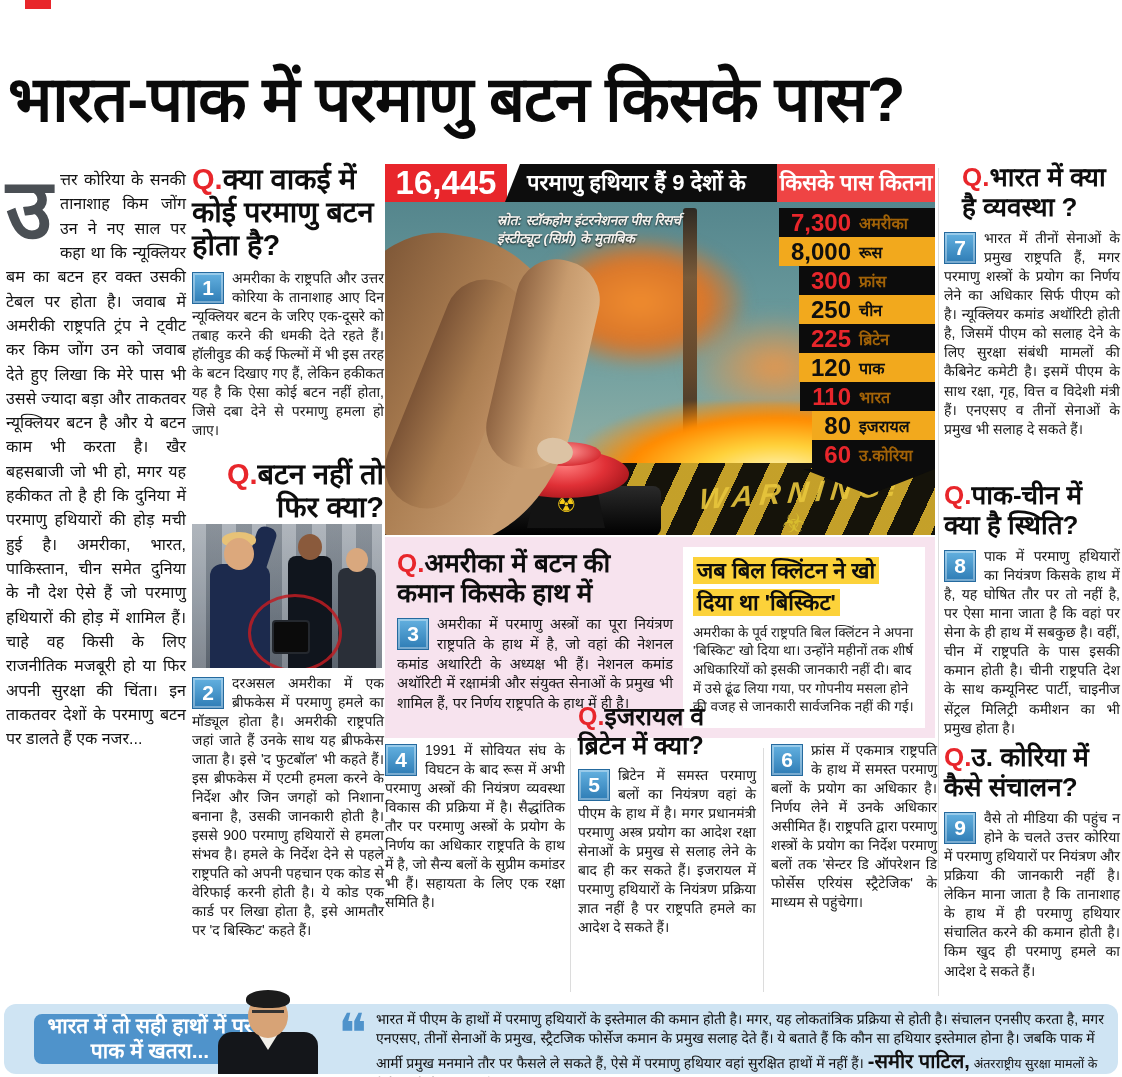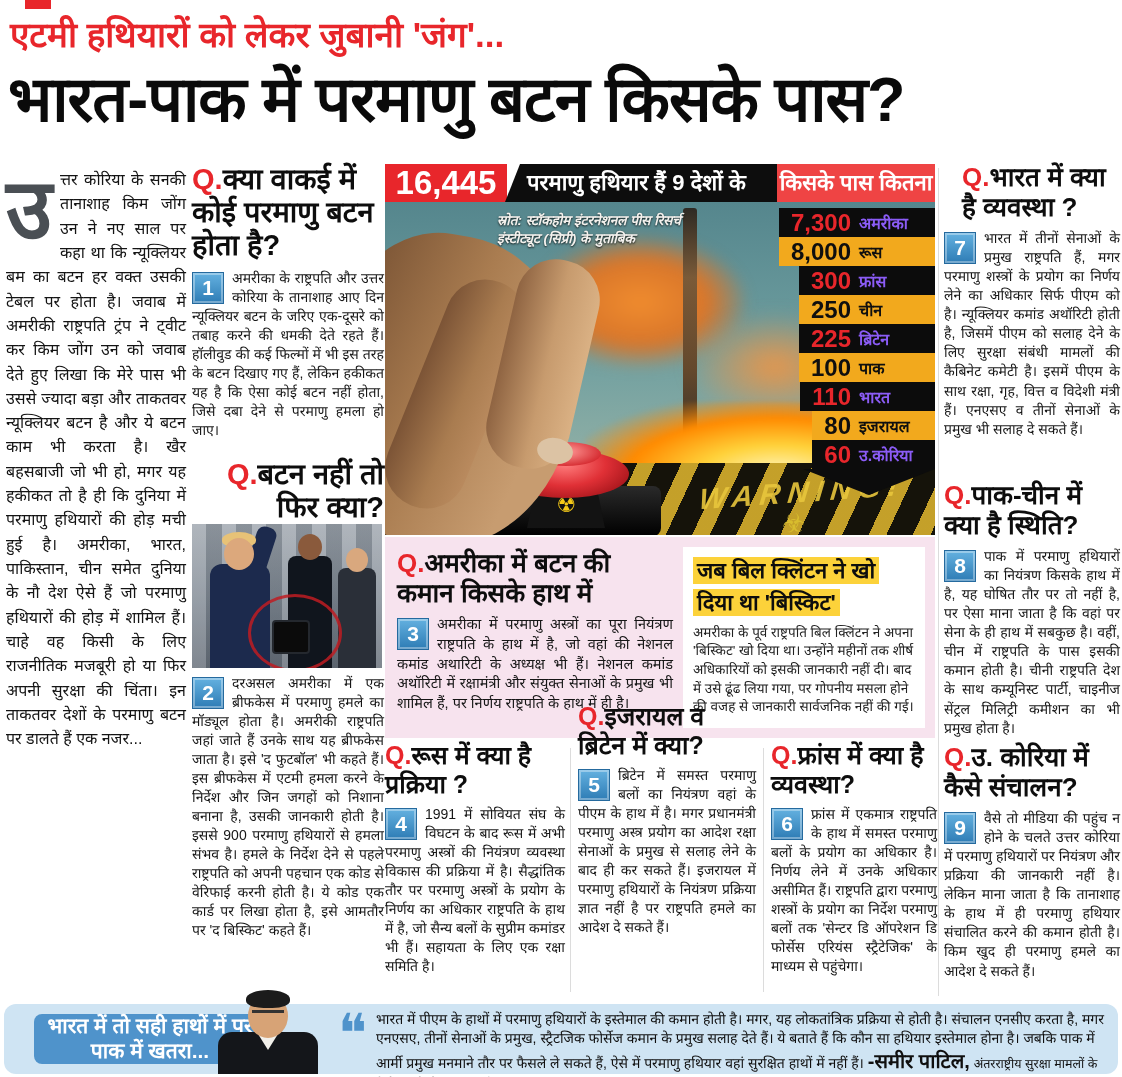--- a/index.html
+++ b/index.html
@@ -74,21 +74,21 @@
 
   
   .clist{position:absolute;right:0;top:6px;display:flex;flex-direction:column;align-items:flex-end;}
   .crow{display:flex;align-items:center;height:29px;padding:0 8px 0 12px;}
   .crow.dark{background:#0c0c0c;}
   .crow.yellow{background:#f2a91d;}
   .cval{font-size:24px;font-weight:bold;}
   .crow.dark .cval{color:#e8262b;}
   .crow.yellow .cval{color:#0f0f0f;}
   .clabel{font-size:16px;font-weight:bold;margin-left:8px;width:68px;}
-  .crow.dark .clabel{color:#8b5cf6;}
+  .crow.dark .clabel{color:#a16207;}
   .crow.yellow .clabel{color:#0f0f0f;}
   .ctail{width:132px;height:26px;background:#0c0c0c;clip-path:polygon(0 0,100% 0,50% 100%);}
 
   
   .pink{position:absolute;left:385px;top:537px;width:550px;height:201px;background:#f7e3ee;}
   .clinton{position:absolute;left:298px;top:10px;width:242px;height:181px;background:#fff;
            padding:8px 10px;box-sizing:border-box;}
   .clinton-title{font-size:22px;font-weight:bold;line-height:1.45;color:#0d0d0d;margin-bottom:5px;}
   .hl{background:#fcd23a;padding:1px 4px;-webkit-box-decoration-break:clone;box-decoration-break:clone;}
   .clinton-body{font-size:13.5px;line-height:1.38;color:#222;}
@@ -126,21 +126,20 @@
   .attr-name{font-size:20px;font-weight:bold;}
   .attr-role{font-size:12.5px;}
 </style>
 </head>
 <body>
 
 <div class="page">
 
   <div style="position:absolute;left:25px;top:0;width:26px;height:9px;background:#e8262b;"></div>
 
-  <div class="kicker">एटमी हथियारों को लेकर जुबानी 'जंग'...</div>
   <div class="headline">भारत-पाक में परमाणु बटन किसके पास?</div>
 
   <div class="intro">
     <span class="dropcap">उ</span><span>त्तर कोरिया के सनकी तानाशाह किम जोंग उन ने नए साल पर कहा था कि न्यूक्लियर बम का बटन हर वक्त उसकी टेबल पर होता है। जवाब में अमरीकी राष्ट्रपति ट्रंप ने ट्वीट कर किम जोंग उन को जवाब देते हुए लिखा कि मेरे पास भी उससे ज्यादा बड़ा और ताकतवर न्यूक्लियर बटन है और ये बटन काम भी करता है। खैर बहसबाजी जो भी हो, मगर यह हकीकत तो है ही कि दुनिया में परमाणु हथियारों की होड़ मची हुई है। अमरीका, भारत, पाकिस्तान, चीन समेत दुनिया के नौ देश ऐसे हैं जो परमाणु हथियारों की होड़ में शामिल हैं। चाहे वह किसी के लिए राजनीतिक मजबूरी हो या फिर अपनी सुरक्षा की चिंता। इन ताकतवर देशों के परमाणु बटन पर डालते हैं एक नजर...</span>
   </div>
 
   <div class="qa" style="left:192px;top:163px;width:192px;">
     <div class="qhead" style="font-size:29px;"><span class="qmark">Q.</span><span>क्या वाकई में कोई परमाणु बटन होता है?</span></div>
     <div class="ans"><span class="numbox">1</span><span>अमरीका के राष्ट्रपति और उत्तर कोरिया के तानाशाह आए दिन न्यूक्लियर बटन के जरिए एक-दूसरे को तबाह करने की धमकी देते रहते हैं। हॉलीवुड की कई फिल्मों में भी इस तरह के बटन दिखाए गए हैं, लेकिन हकीकत यह है कि ऐसा कोई बटन नहीं होता, जिसे दबा देने से परमाणु हमला हो जाए।</span></div>
   </div>
@@ -208,21 +207,21 @@
         </div>
       <div class="crow yellow">
           <span class="cval">250</span>
           <span class="clabel">चीन</span>
         </div>
       <div class="crow dark">
           <span class="cval">225</span>
           <span class="clabel">ब्रिटेन</span>
         </div>
       <div class="crow yellow">
-          <span class="cval">100</span>
+          <span class="cval">120</span>
           <span class="clabel">पाक</span>
         </div>
       <div class="crow dark">
           <span class="cval">110</span>
           <span class="clabel">भारत</span>
         </div>
       <div class="crow yellow">
           <span class="cval">80</span>
           <span class="clabel">इजरायल</span>
         </div>
@@ -239,31 +238,29 @@
       <div class="qhead" style="font-size:26px;"><span class="qmark">Q.</span><span>अमरीका में बटन की कमान किसके हाथ में</span></div>
       <div class="ans" style="font-size:14.5px;"><span class="numbox">3</span><span>अमरीका में परमाणु अस्त्रों का पूरा नियंत्रण राष्ट्रपति के हाथ में है, जो वहां की नेशनल कमांड अथारिटी के अध्यक्ष भी हैं। नेशनल कमांड अथॉरिटी में रक्षामंत्री और संयुक्त सेनाओं के प्रमुख भी शामिल हैं, पर निर्णय राष्ट्रपति के हाथ में ही है।</span></div>
     </div>
     <div class="clinton">
       <div class="clinton-title"><span class="hl">जब बिल क्लिंटन ने खो दिया था 'बिस्किट'</span></div>
       <div class="clinton-body">अमरीका के पूर्व राष्ट्रपति बिल क्लिंटन ने अपना 'बिस्किट' खो दिया था। उन्होंने महीनों तक शीर्ष अधिकारियों को इसकी जानकारी नहीं दी। बाद में उसे ढूंढ लिया गया, पर गोपनीय मसला होने की वजह से जानकारी सार्वजनिक नहीं की गई।</div>
     </div>
   </div>
 
   <div class="qa" style="left:385px;top:741px;width:180px;">
-    <div class="qhead" style="font-size:25px;"><span class="qmark">Q.</span><span>रूस में क्या है प्रक्रिया ?</span></div>
     <div class="ans"><span class="numbox">4</span><span>1991 में सोवियत संघ के विघटन के बाद रूस में अभी परमाणु अस्त्रों की नियंत्रण व्यवस्था विकास की प्रक्रिया में है। सैद्धांतिक तौर पर परमाणु अस्त्रों के प्रयोग के निर्णय का अधिकार राष्ट्रपति के हाथ में है, जो सैन्य बलों के सुप्रीम कमांडर भी हैं। सहायता के लिए एक रक्षा समिति है।</span></div>
   </div>
   <div class="vrule" style="left:570px;top:748px;height:244px;"></div>
   <div class="qa" style="left:578px;top:702px;width:178px;">
     <div class="qhead" style="font-size:25px;"><span class="qmark">Q.</span><span>इजरायल व ब्रिटेन में क्या?</span></div>
     <div class="ans"><span class="numbox">5</span><span>ब्रिटेन में समस्त परमाणु बलों का नियंत्रण वहां के पीएम के हाथ में है। मगर प्रधानमंत्री परमाणु अस्त्र प्रयोग का आदेश रक्षा सेनाओं के प्रमुख से सलाह लेने के बाद ही कर सकते हैं। इजरायल में परमाणु हथियारों के नियंत्रण प्रक्रिया ज्ञात नहीं है पर राष्ट्रपति हमले का आदेश दे सकते हैं।</span></div>
   </div>
   <div class="vrule" style="left:763px;top:748px;height:244px;"></div>
   <div class="qa" style="left:771px;top:741px;width:166px;">
-    <div class="qhead" style="font-size:25px;"><span class="qmark">Q.</span><span>फ्रांस में क्या है व्यवस्था?</span></div>
     <div class="ans"><span class="numbox">6</span><span>फ्रांस में एकमात्र राष्ट्रपति के हाथ में समस्त परमाणु बलों के प्रयोग का अधिकार है। निर्णय लेने में उनके अधिकार असीमित हैं। राष्ट्रपति द्वारा परमाणु शस्त्रों के प्रयोग का निर्देश परमाणु बलों तक 'सेन्टर डि ऑपरेशन डि फोर्सेस एरियंस स्ट्रैटेजिक' के माध्यम से पहुंचेगा।</span></div>
   </div>
 
   <div class="vrule" style="left:938px;top:168px;height:828px;"></div>
   <div class="qa" style="left:944px;top:163px;width:176px;">
     <div class="qhead" style="font-size:26px;margin-left:18px;"><span class="qmark">Q.</span><span>भारत में क्या है व्यवस्था ?</span></div>
     <div class="ans"><span class="numbox">7</span><span>भारत में तीनों सेनाओं के प्रमुख राष्ट्रपति हैं, मगर परमाणु शस्त्रों के प्रयोग का निर्णय लेने का अधिकार सिर्फ पीएम को है। न्यूक्लियर कमांड अथॉरिटी होती है, जिसमें पीएम को सलाह देने के लिए सुरक्षा संबंधी मामलों की कैबिनेट कमेटी है। इसमें पीएम के साथ रक्षा, गृह, वित्त व विदेशी मंत्री हैं। एनएसए व तीनों सेनाओं के प्रमुख भी सलाह दे सकते हैं।</span></div>
   </div>
   <div class="qa" style="left:944px;top:481px;width:176px;">
     <div class="qhead" style="font-size:26px;"><span class="qmark">Q.</span><span>पाक-चीन में क्या है स्थिति?</span></div>

